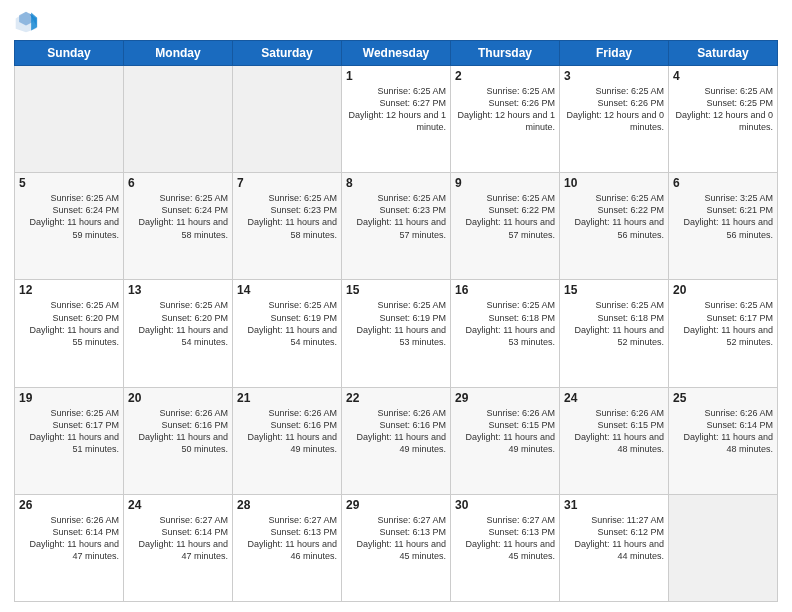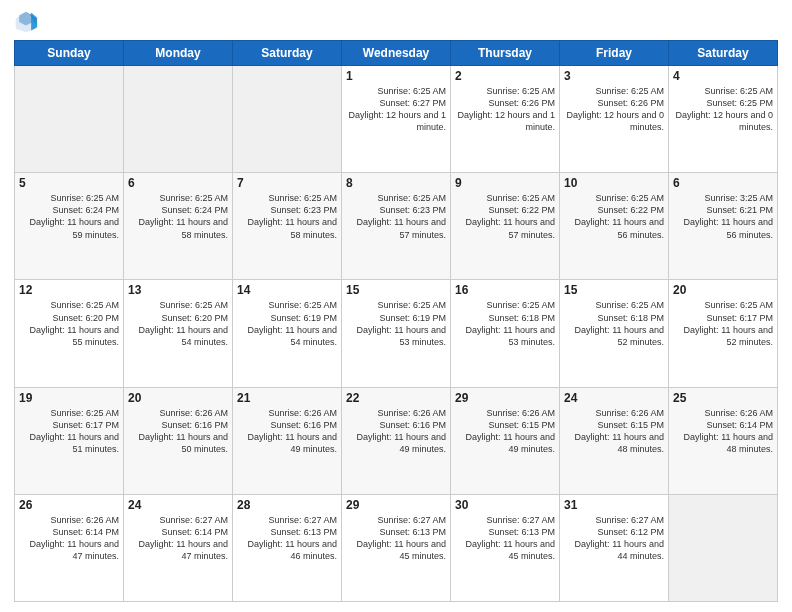--- a/index.html
+++ b/index.html
@@ -351,21 +351,21 @@
           </td>
           <td>
             <span class="day-num">30</span>
             <div class="cell-info">Sunrise: 6:27 AM
 Sunset: 6:13 PM
 Daylight: 11 hours
 and 45 minutes.</div>
           </td>
           <td>
             <span class="day-num">31</span>
-            <div class="cell-info">Sunrise: 6:27 AM
+            <div class="cell-info">Sunrise: 11:27 AM
 Sunset: 6:12 PM
 Daylight: 11 hours
 and 44 minutes.</div>
           </td>
           <td class="empty-cell"></td>
         </tr>
       </tbody>
   </table>
 </div>
 

